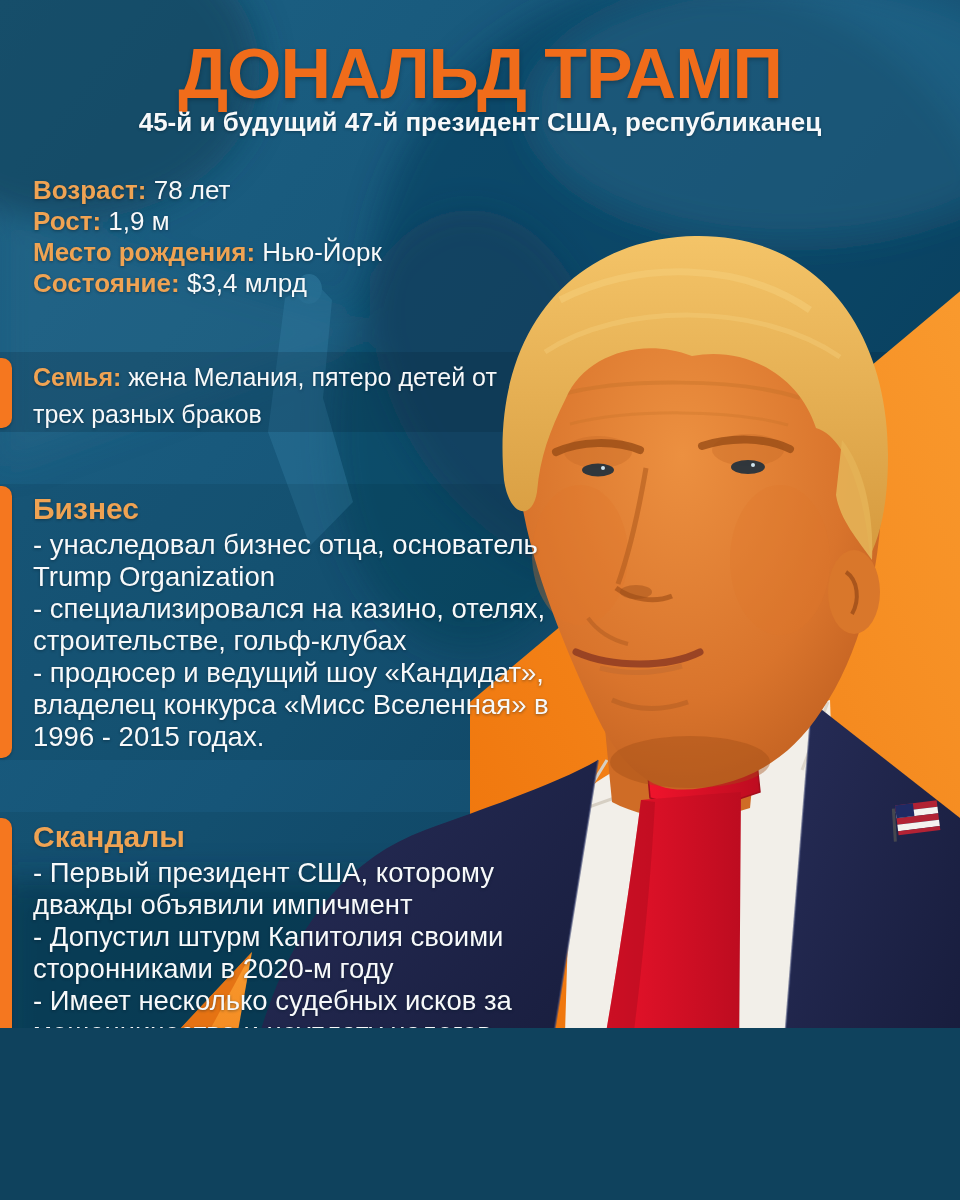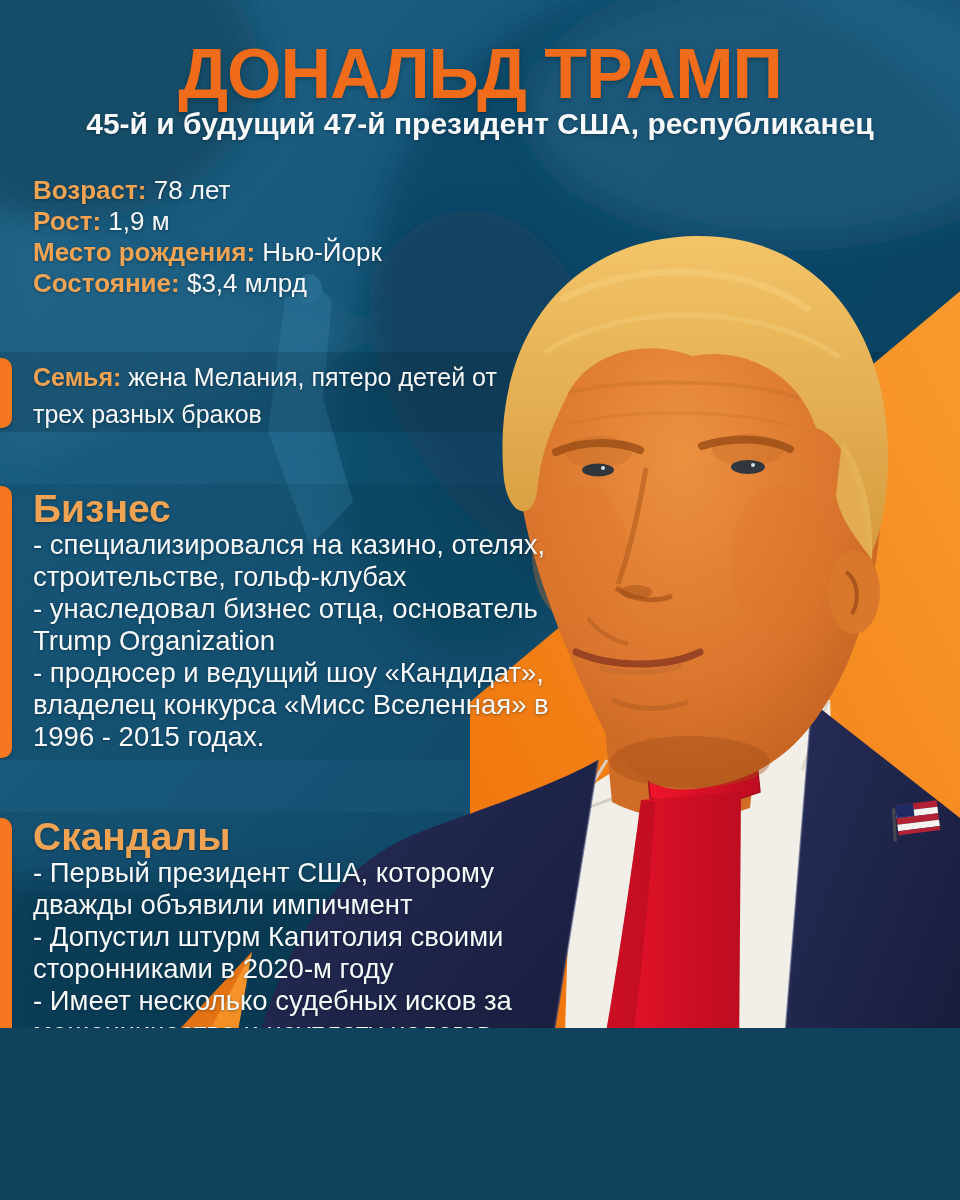--- a/index.html
+++ b/index.html
@@ -6,31 +6,31 @@
   #poster{position:relative;width:960px;height:1028px;overflow:hidden;
           font-family:"Liberation Sans",sans-serif;}
   #scene{position:absolute;left:0;top:0;width:960px;height:1200px;display:block;}
 
   .txt{position:absolute;color:#f7f9fa;text-shadow:0 1px 3px rgba(4,24,38,.45);}
 
   .title{left:0;top:34px;width:960px;text-align:center;
          font-size:70px;font-weight:bold;letter-spacing:-1px;
          color:#f06c1a;text-shadow:0 2px 4px rgba(4,24,38,.35);}
   .subtitle{left:0;top:107px;width:960px;text-align:center;
-            font-size:30px;font-weight:bold;}
+            font-size:26px;font-weight:bold;}
 
   .facts{left:33px;top:175px;font-size:26px;line-height:31px;font-weight:bold;}
   .facts .lbl{color:#efa353;}
   .facts .val{font-weight:normal;}
 
   .gold{color:#efa353;font-weight:bold;}
 
   .family{left:33px;top:359px;width:470px;font-size:25px;line-height:37px;}
 
-  .sec-title{font-size:39px;font-weight:bold;color:#efa353;line-height:34px;margin-bottom:3px;}
+  .sec-title{font-size:30px;font-weight:bold;color:#efa353;line-height:34px;margin-bottom:3px;}
   .sec-body{font-size:27.5px;line-height:32px;}
   .business{left:33px;top:492px;width:540px;}
   .scandals{left:33px;top:820px;width:520px;}
 
   .tab{position:absolute;left:0;width:12px;background:#f5771f;
        border-radius:0 10px 10px 0;box-shadow:0 1px 3px rgba(0,0,0,.3);}
   #tab-family{top:358px;height:70px;}
   #tab-business{top:486px;height:272px;}
   #tab-scandals{top:818px;height:292px;}
 
@@ -215,22 +215,22 @@
   </div>
 
   <div class="txt family">
     <span class="gold">Семья:</span>
     <span>жена Мелания, пятеро детей от трех разных браков</span>
   </div>
 
   <div class="txt business">
     <div class="sec-title">Бизнес</div>
     <div class="sec-body">
+      <div>- унаследовал бизнес отца, основатель Trump Organization</div>
       <div>- специализировался на казино, отелях, строительстве, гольф-клубах</div>
-      <div>- унаследовал бизнес отца, основатель Trump Organization</div>
       <div>- продюсер и ведущий шоу «Кандидат», владелец конкурса «Мисс Вселенная» в 1996 - 2015 годах.</div>
     </div>
   </div>
 
   <div class="txt scandals">
     <div class="sec-title">Скандалы</div>
     <div class="sec-body">
       <div>- Первый президент США, которому дважды объявили импичмент</div>
       <div>- Допустил штурм Капитолия своими сторонниками в 2020-м году</div>
       <div>- Имеет несколько судебных исков за мошенничество и неуплату налогов</div>

